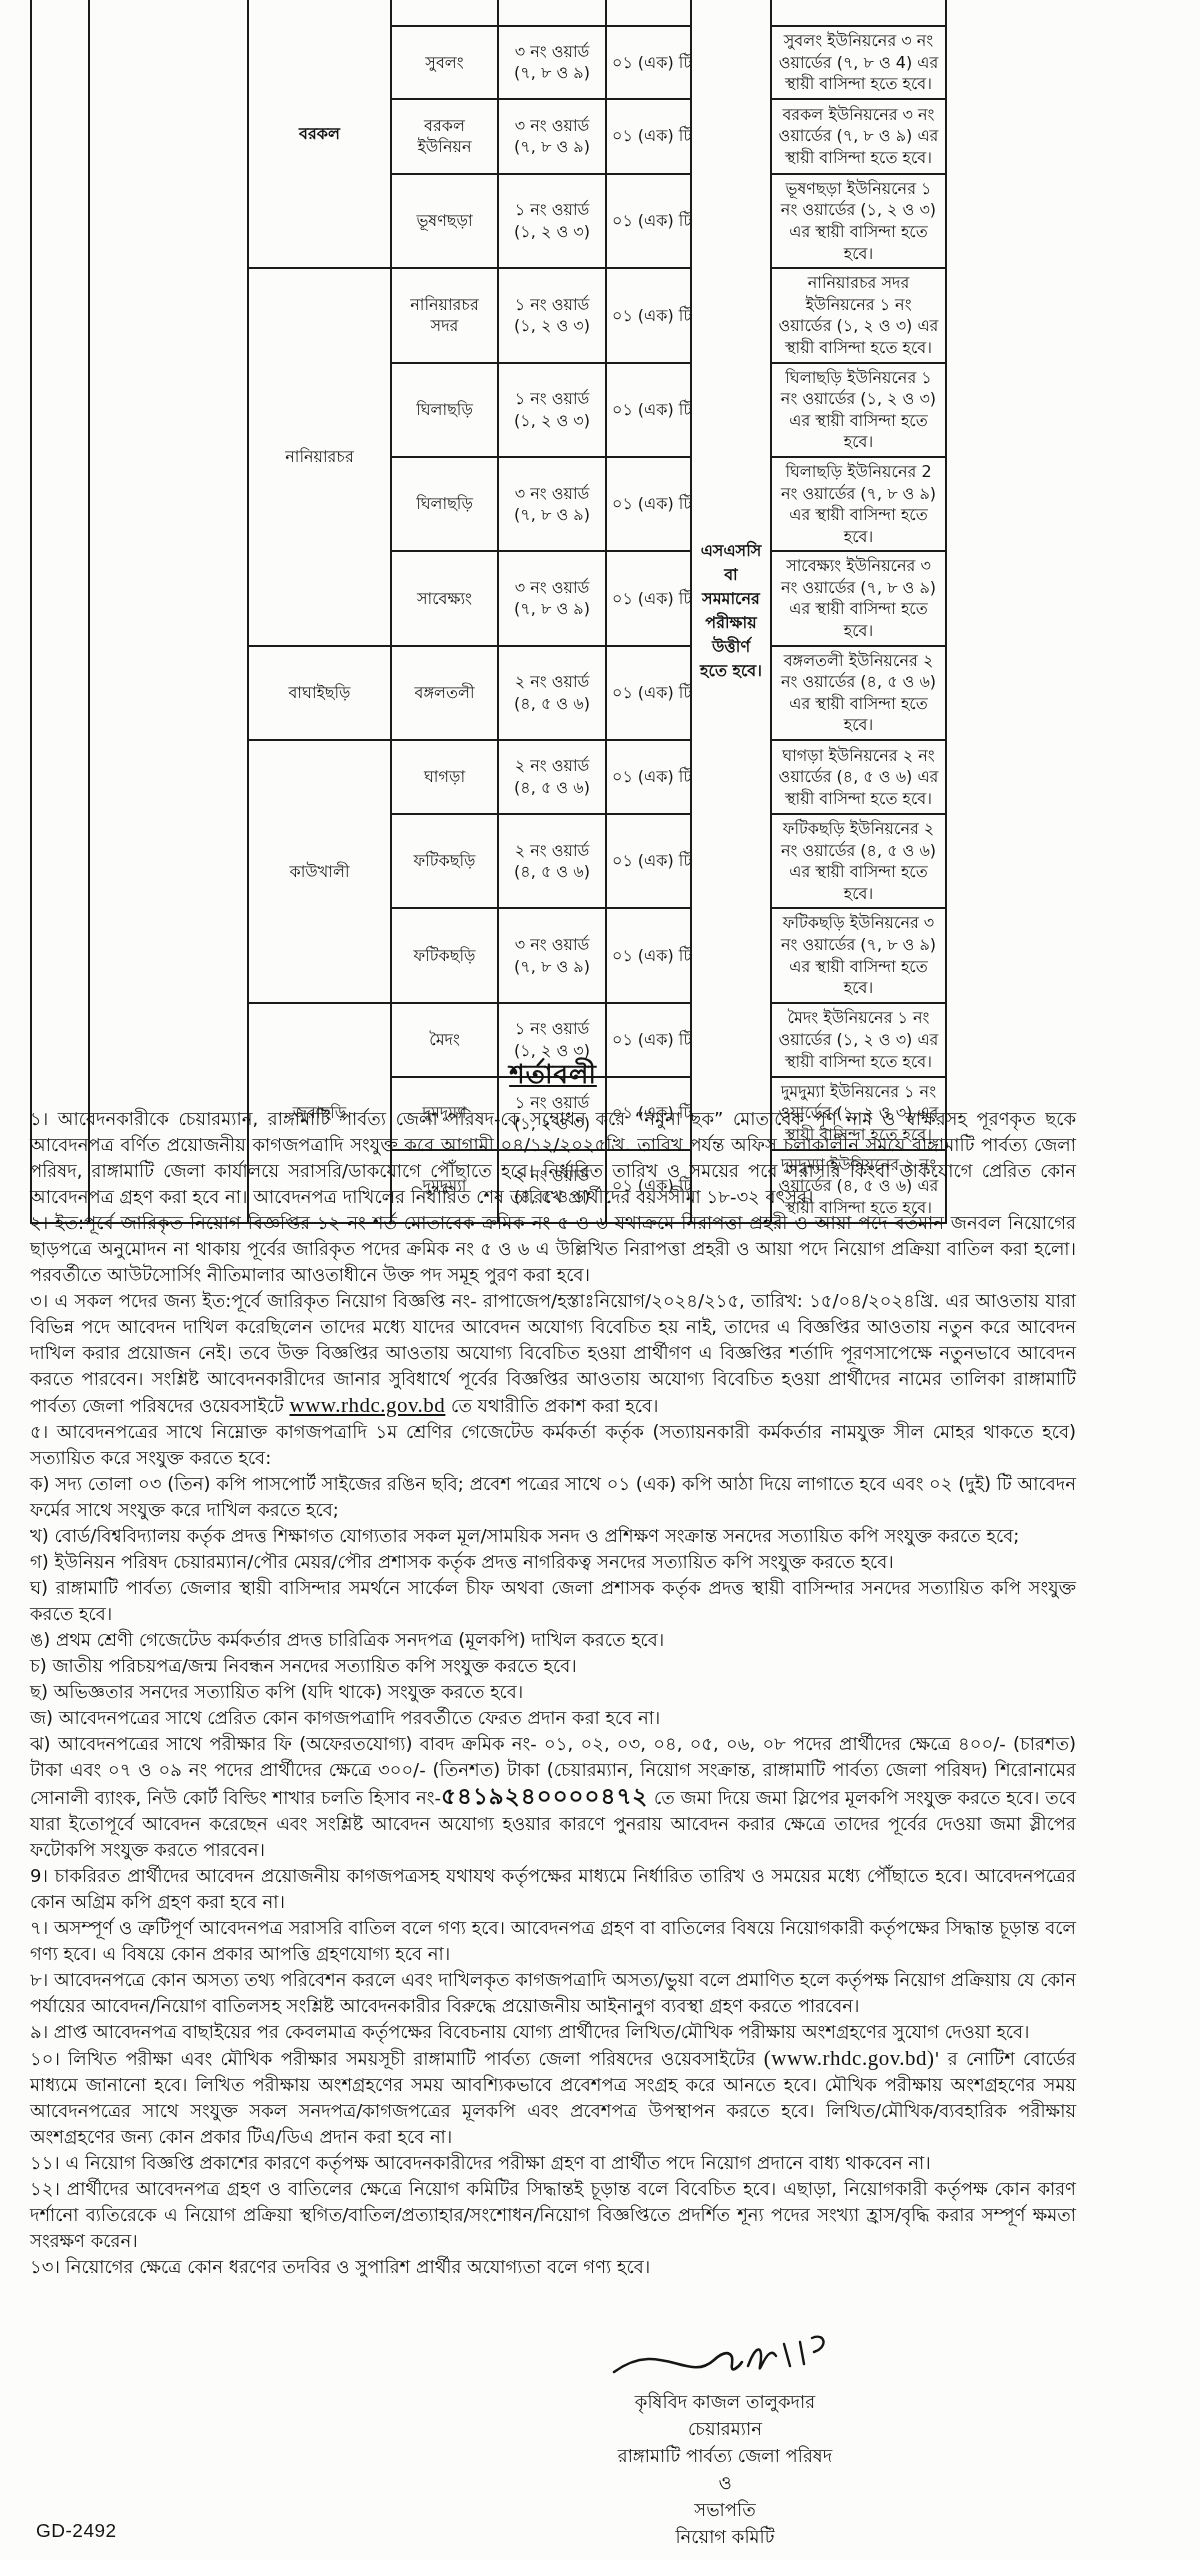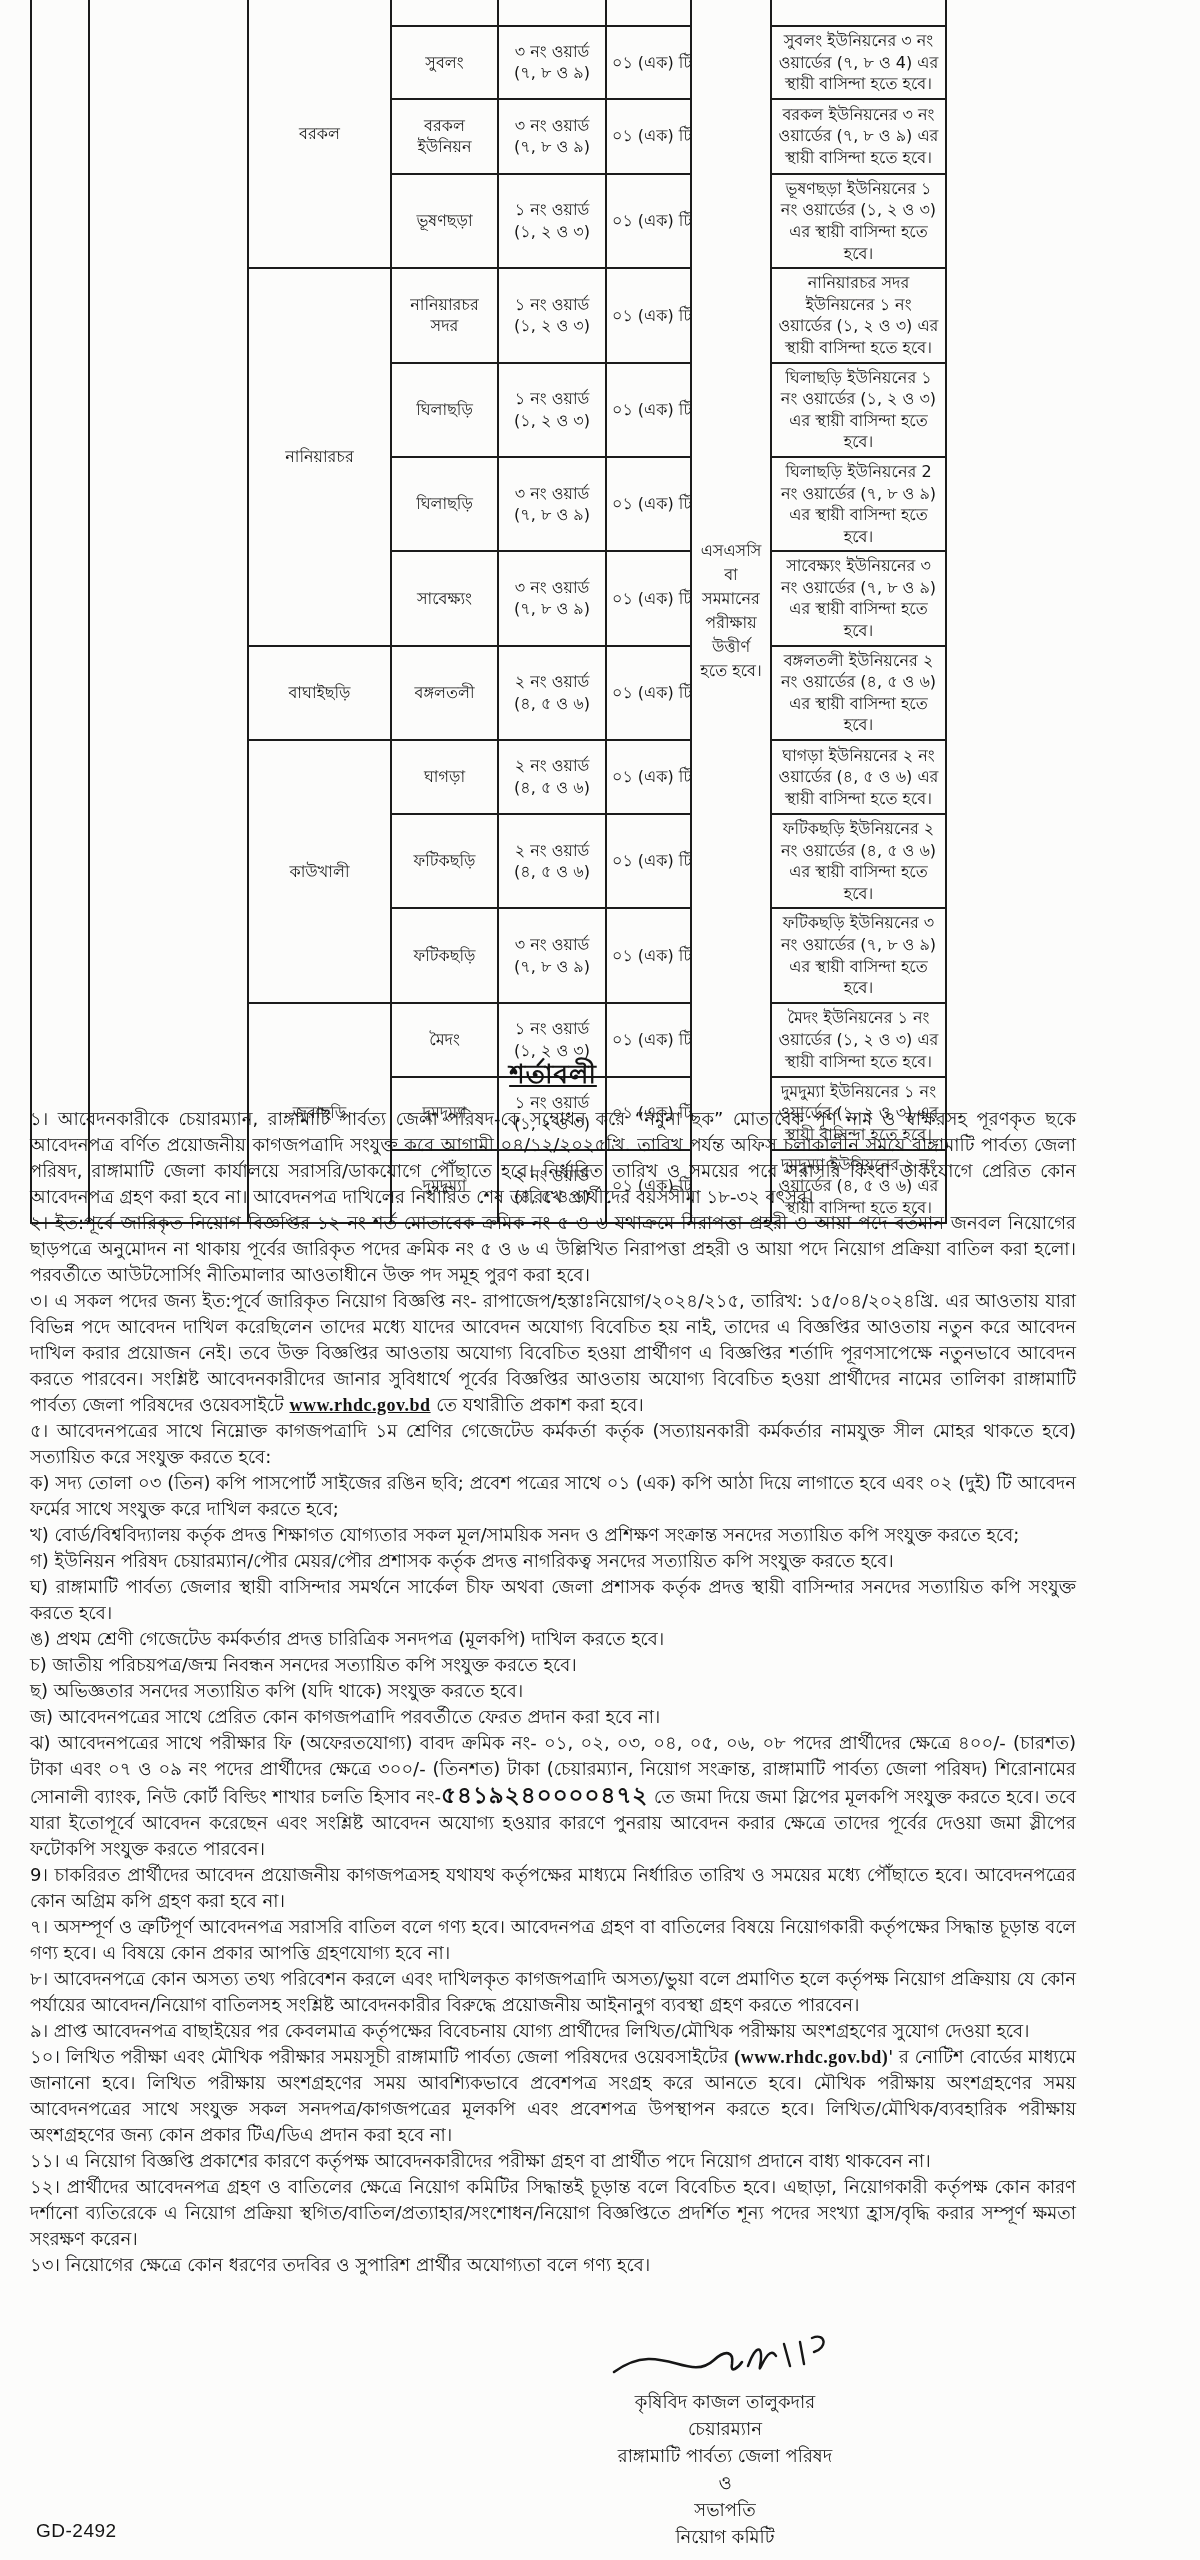--- a/index.html
+++ b/index.html
@@ -18,21 +18,21 @@
     border-collapse:collapse;table-layout:fixed;
     width:915px;
   }
   table.vac td{
     border:2px solid #1b1b1b;
     padding:3px 5px;
     text-align:center;vertical-align:middle;
     font-size:16px;line-height:1.35;
     overflow:hidden;
   }
-  td.cut{border-top:0 !important;}
+  td.cut{border-top:0 !important;font-weight:bold;}
   td.upz{font-size:16px;}
   td.vtop{vertical-align:top;padding-top:3px;}
   td.qt{white-space:nowrap;font-size:15.5px;}
   td.rem{
     text-align:left;font-size:14.5px;line-height:1.3;
     padding:2px 5px;vertical-align:middle;
   }
   td.qual{vertical-align:middle;padding-bottom:170px;}
   .qual-inner{font-size:16px;line-height:1.5;}
   
@@ -42,22 +42,22 @@
   .conds h2{
     margin:0 0 8px 0;text-align:center;
     font-size:26px;font-weight:bold;text-decoration:underline;
     letter-spacing:1px;
   }
   p.cond{
     margin:0;text-align:justify;
     font-size:18px;line-height:26px;
   }
   .url{
-    font-weight:bold;font-family:"Liberation Serif","DejaVu Serif",serif;
-    font-size:18px;letter-spacing:.5px;
+    font-weight:normal;font-family:"Liberation Serif","DejaVu Serif",serif;
+    font-size:21px;letter-spacing:.5px;
   }
   .url.u{text-decoration:underline;}
   .acct{font-weight:bold;font-size:23px;letter-spacing:1px;}
   
   .sig{
     position:absolute;left:520px;top:2332px;width:410px;
     text-align:center;
   }
   .sig .line{font-size:18px;line-height:27px;}
   .sig svg{display:block;margin:0 auto -2px auto;}

